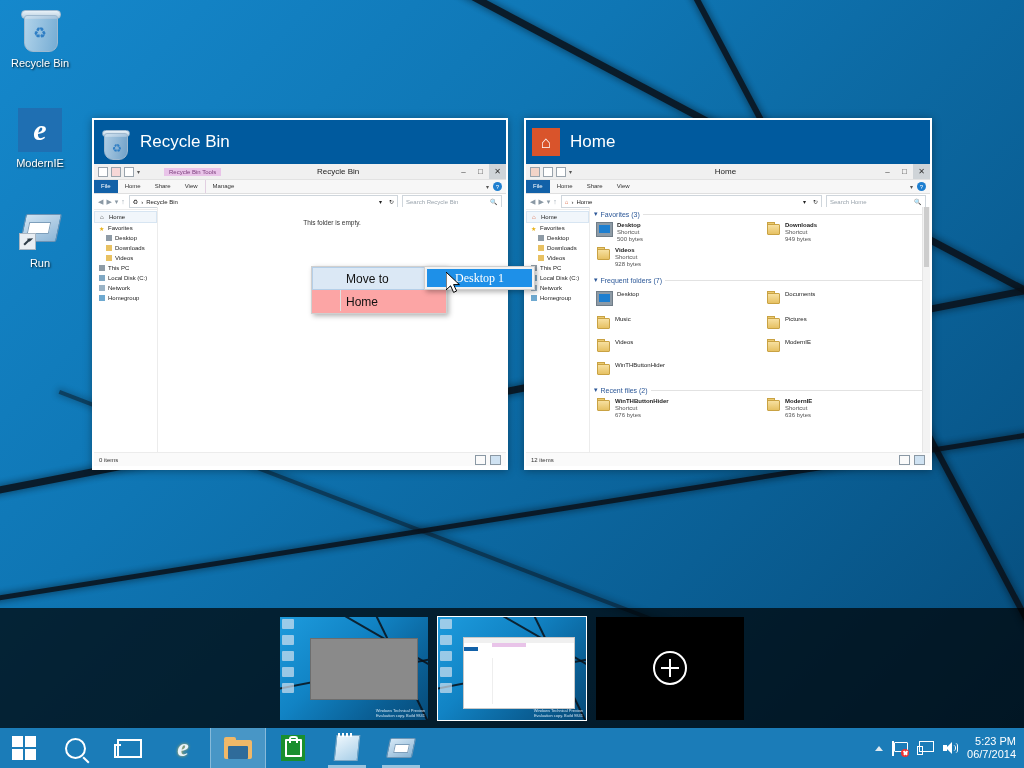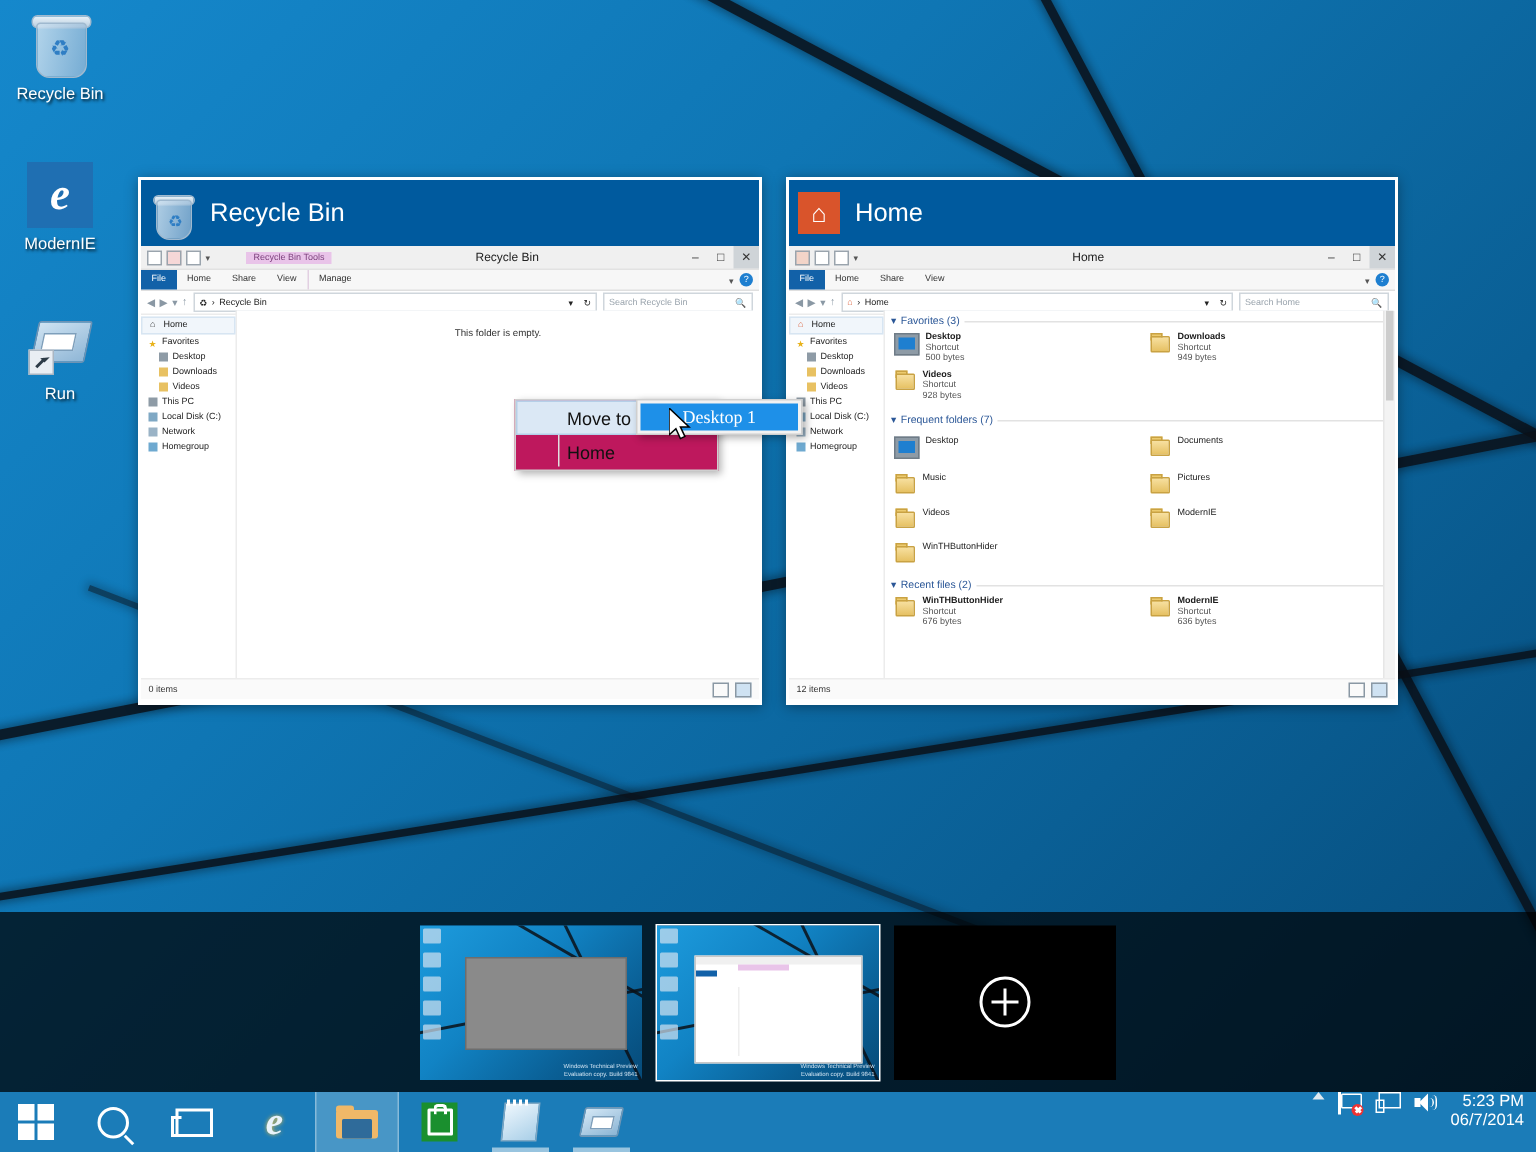--- a/index.html
+++ b/index.html
@@ -111,22 +111,22 @@
   .it .txt{font-size:6px;line-height:7px;}
   .it .nm{font-weight:bold;color:#1a1a1a;}
   .it .sub{color:#555;}
   .mf{width:15px;height:13px;position:relative;flex:0 0 15px;}
   .mf .b{position:absolute;left:1px;top:2px;right:1px;bottom:0;background:linear-gradient(180deg,#f7e0a0,#e6c163);
     border:1px solid #c9a243;border-radius:1px;}
   .mf .t{position:absolute;left:1px;top:0;width:6px;height:3px;background:#eccb6f;border:1px solid #c9a243;}
   .mon{width:15px;height:13px;flex:0 0 15px;background:#8e9ba6;border:1px solid #6f7c87;position:relative;}
   .mon:after{content:"";position:absolute;left:2px;top:2px;right:2px;bottom:3px;background:#1e7fd0;}
   
-  #ctxmenu{position:absolute;background:#be185d;border:1px solid #cfcfcf;
-    box-shadow:2px 2px 5px rgba(0,0,0,.3);font-size:12px;color:#111;margin-left:32px;}
+  #ctxmenu{position:absolute;background:#fca5a5;border:1px solid #cfcfcf;
+    box-shadow:2px 2px 5px rgba(0,0,0,.3);font-size:12px;color:#111;}
   #ctxmenu .mi{height:23px;display:flex;align-items:center;padding:0 10px 0 34px;position:relative;white-space:nowrap;}
   #ctxmenu .mi.hl{background:#dbe8f5;border:1px solid #b5cfe8;padding-left:33px;height:21px;}
   #ctxmenu .gutter{position:absolute;left:28px;top:2px;bottom:2px;width:1px;background:#e0e0e0;}
   #ctxmenu .arrow{position:absolute;right:8px;width:0;height:0;border-left:4px solid #333;
     border-top:4px solid transparent;border-bottom:4px solid transparent;}
   #submenu{position:absolute;background:#f2f2f2;border:1px solid #cfcfcf;
     box-shadow:2px 2px 5px rgba(0,0,0,.3);padding:2px;}
   #submenu .sm{background:#1e90e8;color:#fff;font-size:12px;height:18px;line-height:18px;padding:0 28px 0 28px;white-space:nowrap;}
   .cursor{position:absolute;width:0;height:0;pointer-events:none;}
   
@@ -172,21 +172,21 @@
   .notepad{width:24px;height:26px;position:relative;}
   .notepad .pg{position:absolute;inset:0;background:linear-gradient(150deg,#eef7fd,#a9cfe8);
     border:1px solid #7fa8c4;transform:skewX(-6deg);}
   .notepad .rings{position:absolute;left:3px;top:-2px;width:16px;height:4px;
      background:repeating-linear-gradient(90deg,#fff 0 2px,transparent 2px 4px);}
   .wico{width:26px;height:20px;position:relative;}
   .wico .w{position:absolute;inset:0;background:linear-gradient(150deg,#d5e8f6,#8ab4d4);
      border:1px solid #6f96b5;transform:skewX(-12deg);border-radius:2px;}
   .wico .i{position:absolute;left:6px;top:6px;width:13px;height:7px;background:#fff;
      border:1px solid #7e9fbb;transform:skewX(-12deg);}
-  .tray{margin-left:auto;display:flex;gap:9px;padding-right:8px;color:#fff;}
+  .tray{margin-left:auto;display:flex;align-items:center;gap:9px;padding-right:8px;color:#fff;}
   .tray .chev{width:0;height:0;border-left:4px solid transparent;border-right:4px solid transparent;border-bottom:5px solid #dfe9f0;}
   .flagico{width:16px;height:15px;position:relative;}
   .flagico .pole{position:absolute;left:0;top:0;width:2px;height:15px;background:#fff;}
   .flagico .cl{position:absolute;left:2px;top:1px;width:12px;height:8px;border:1.5px solid #fff;border-radius:1px;}
   .flagico .err{position:absolute;right:-1px;bottom:-1px;width:8px;height:8px;border-radius:50%;background:#e33;}
   .flagico .err:before,.flagico .err:after{content:"";position:absolute;left:1.5px;top:3px;width:5px;height:1.5px;background:#fff;}
   .flagico .err:before{transform:rotate(45deg);}
   .flagico .err:after{transform:rotate(-45deg);}
   .netico{width:16px;height:14px;position:relative;}
   .netico .scr{position:absolute;left:2px;top:0;width:13px;height:9px;border:1.5px solid #fff;}

